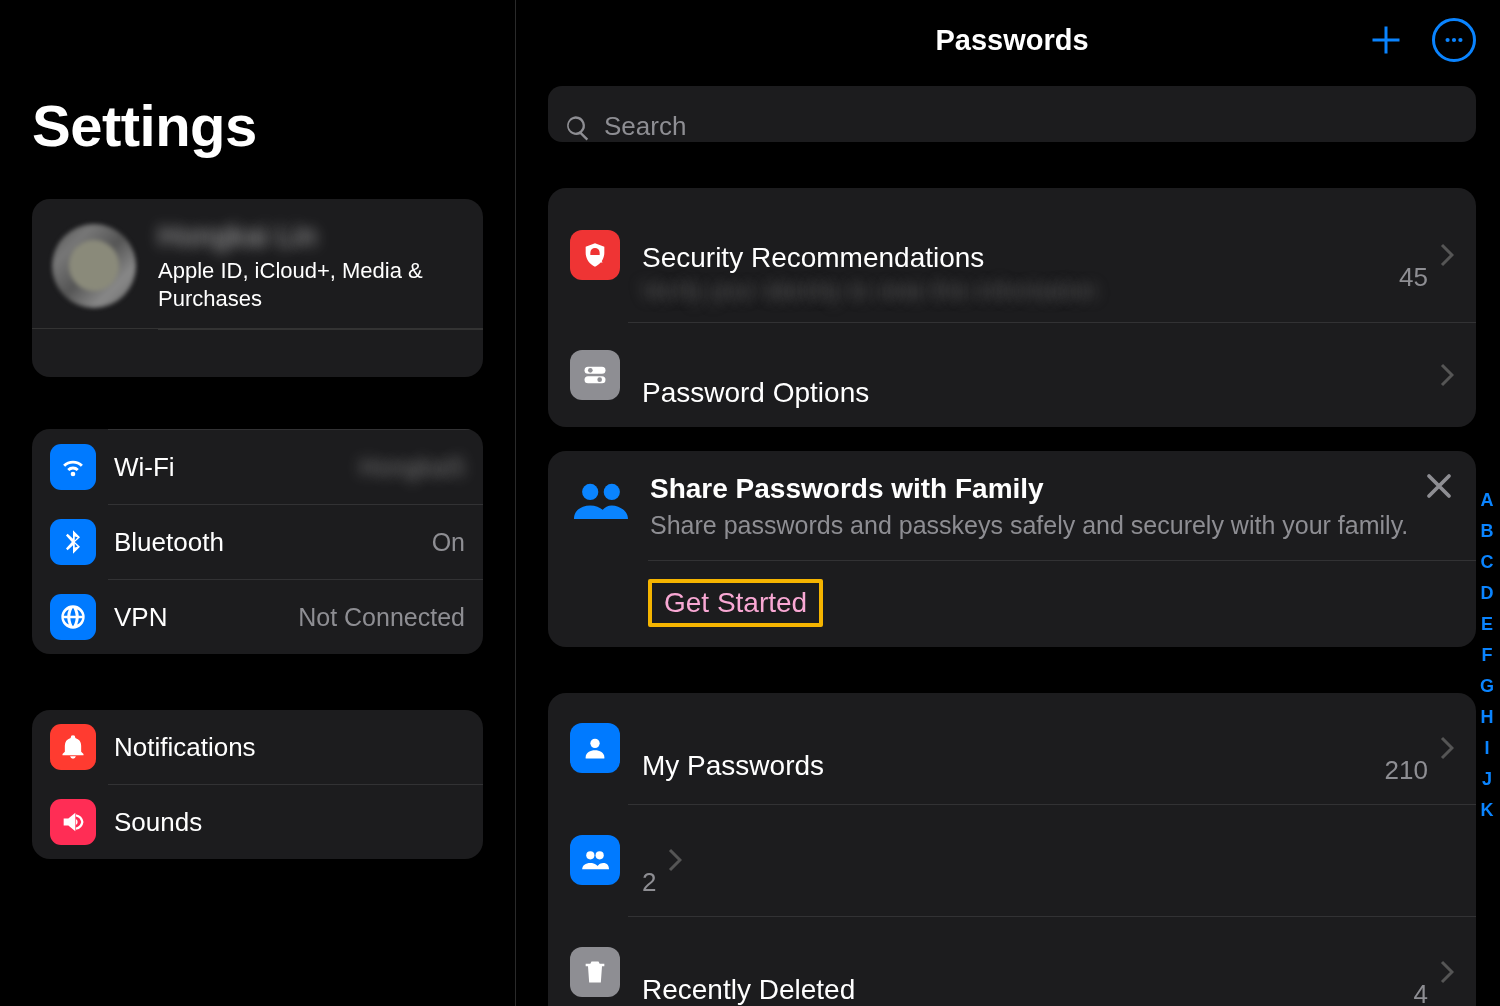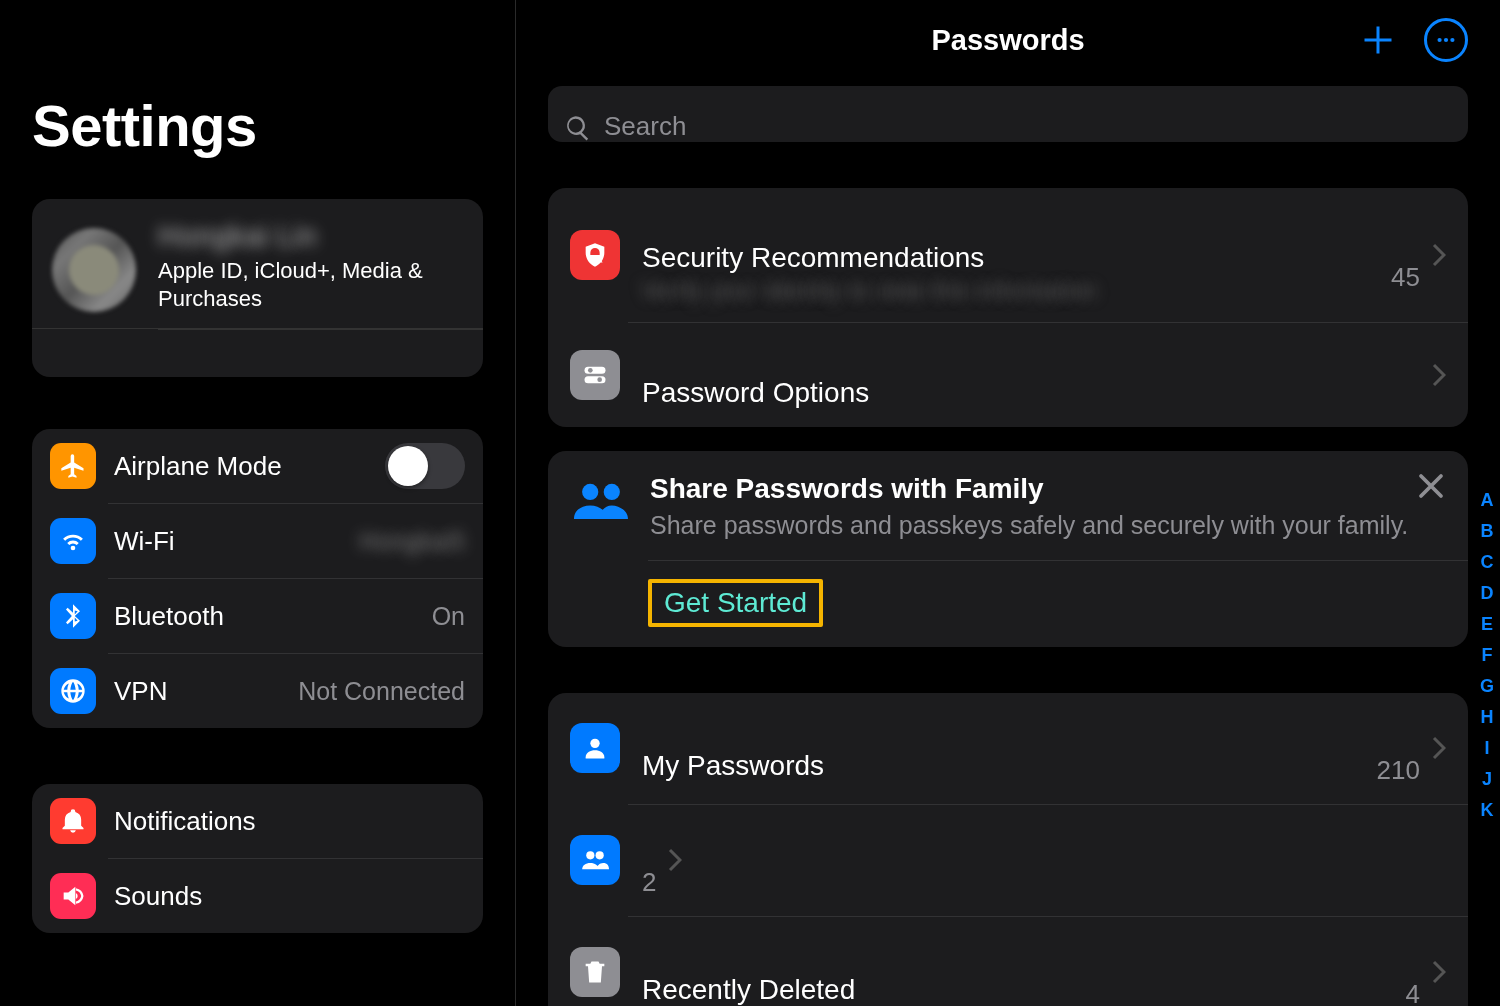--- a/index.html
+++ b/index.html
@@ -16,38 +16,38 @@
     width: 516px;
     height: 100%;
     border-right: 1px solid #2a2a2a;
     padding: 32px 32px 0 32px;
     overflow-y: auto;
   }
   .main {
     flex: 1;
     height: 100%;
     position: relative;
-    padding: 0 32px 0 32px;
+    padding: 0 24px 0 32px;
   }
   .settings-title {
     font-size: 58px;
     font-weight: 700;
     margin-top: 60px;
     margin-bottom: 40px;
     letter-spacing: -0.5px;
   }
   .card {
     background: #1c1c1e;
     border-radius: 18px;
     overflow: hidden;
     margin-bottom: 52px;
   }
   .profile-row {
     display: flex;
-    align-items: flex-end;
+    align-items: center;
     padding: 20px 20px 16px 20px;
     border-bottom: 1px solid #333;
     cursor: pointer;
   }
   .avatar {
     width: 84px;
     height: 84px;
     border-radius: 50%;
     background: linear-gradient(135deg,#555 0%, #777 25%, #555 50%, #888 75%, #666 100%);
     margin-right: 22px;
@@ -241,21 +241,21 @@
   .promo-action {
     padding: 18px 26px 20px 100px;
   }
   .get-started-wrap {
     display:inline-block;
     border: 4px solid #f5b400;
     border-radius:2px;
     padding: 4px 12px;
   }
   .get-started {
-    color:#5eead4;
+    color:#f9a8d4;
     font-size:28px;
     cursor:pointer;
     background:transparent;
     border:none;
   }
   .group2 { margin-top:30px; }
   .blur-label {
     font-size:27px;
     color:transparent;
     text-shadow: 0 0 16px rgba(180,180,180,0.9);
@@ -291,31 +291,20 @@
         </div>
       <div class="profile-text">
         <div class="profile-name">Hongkai Lin</div>
         <div class="profile-sub">Apple ID, iCloud+, Media &amp; Purchases</div>
       </div>
     </div>
     <div class="profile-spacer"></div>
   </div>
 
   <div class="card" style="margin-bottom:56px">
-    <div class="row">
-      <div class="icon-box orange">
-        <svg viewBox="0 0 24 24">
-            <path d="M21 16v-2l-8-5V3.5A1.5 1.5 0 0011.5 2 1.5 1.5 0 0010 3.5V9l-8 5v2l8-2.5V19l-2 1.5V22l3.5-1 3.5 1v-1.5L13 19v-5.5l8 2.5z"></path>
-          </svg>
-      </div>
-      <div class="row-label">Airplane Mode</div>
-      <div class="toggle">
-          <div class="toggle-knob"></div>
-        </div>
-    </div>
     <div class="row-inset-sep"></div>
     <div class="row">
       <div class="icon-box blue">
         <svg viewBox="0 0 24 24">
             <path d="M12 20a2 2 0 100-4 2 2 0 000 4zm-4.95-6.36a7 7 0 019.9 0l-1.77 1.77a4.5 4.5 0 00-6.36 0l-1.77-1.77zM3.51 10.1a12 12 0 0116.98 0l-1.77 1.77a9.5 9.5 0 00-13.44 0L3.51 10.1z"></path>
           </svg>
       </div>
       <div class="row-label">Wi-Fi</div>
       <div class="row-value-blur">Hongkai5</div>
     </div>

